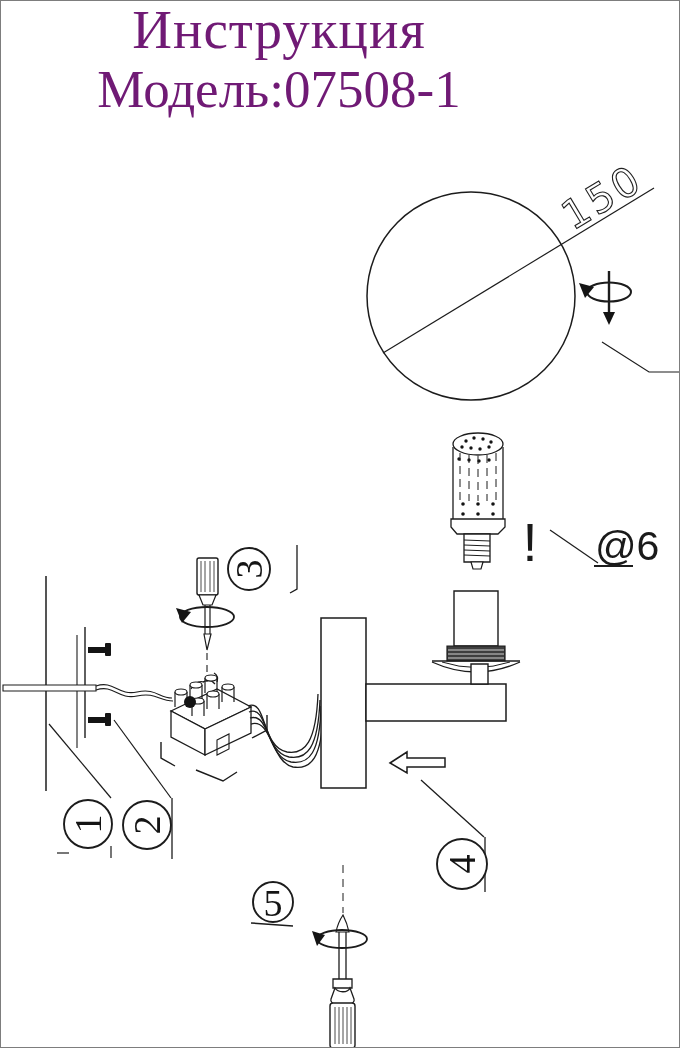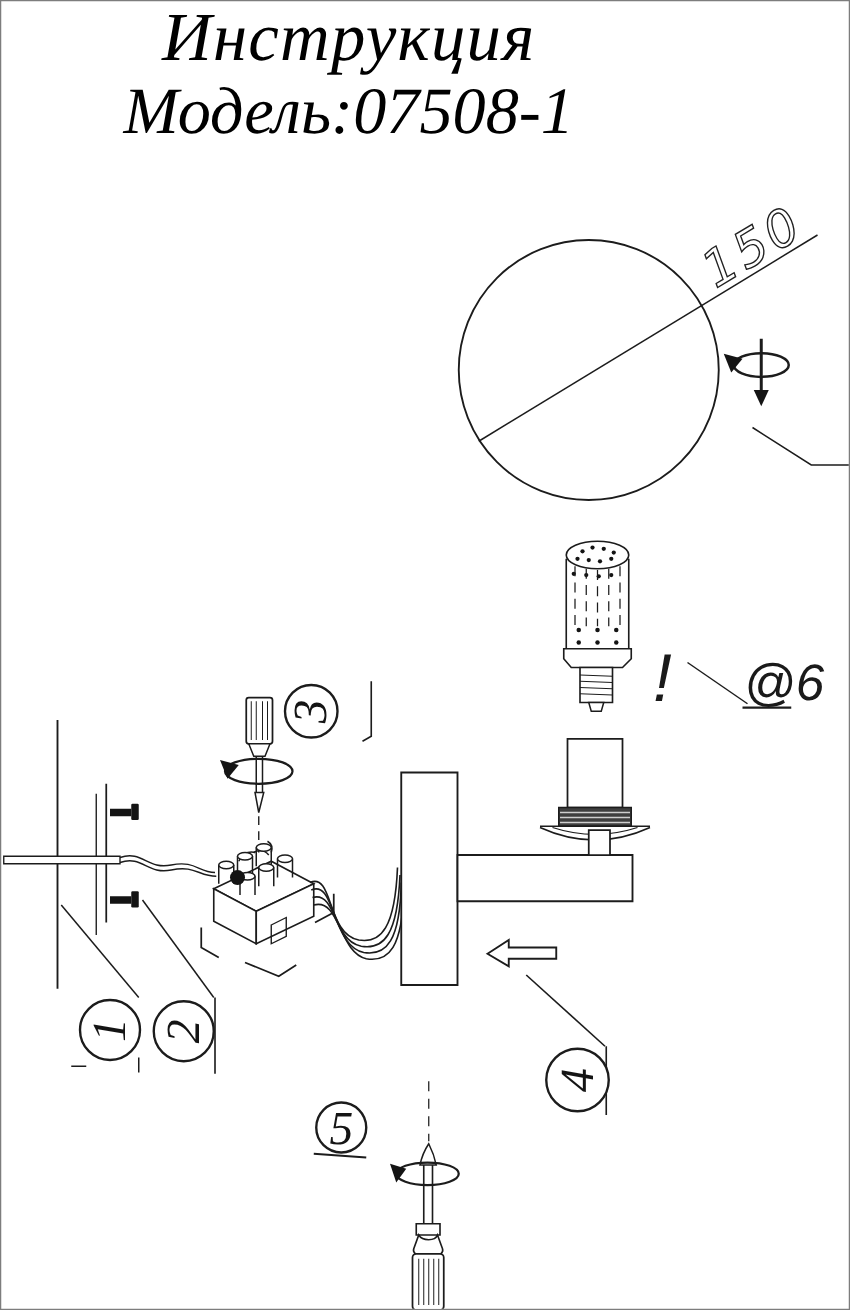--- a/index.html
+++ b/index.html
@@ -1,19 +1,19 @@
 <!DOCTYPE html>
 <html><head>
 <meta charset="utf-8">
 <style>
   html,body{margin:0;padding:0;background:#e8e8e8;}
   .page{
     position:relative;width:680px;height:1048px;margin:0 auto;
     background:#ffffff;border:1px solid #7d7d7d;box-sizing:border-box;
-    overflow:hidden;font-family:"Liberation Serif", serif;color:#000000;font-style:italic;
+    overflow:hidden;font-family:"Liberation Serif", serif;color:#701a75;
   }
   .titleblock{
     position:absolute;left:278px;top:-2px;transform:translateX(-50%);
     text-align:center;white-space:nowrap;
   }
   .title-line1{font-size:55px;line-height:62px;letter-spacing:1px;}
   .title-line2{font-size:53px;line-height:56px;}
   svg{position:absolute;left:0;top:0;}
   svg *{vector-effect:non-scaling-stroke;}
   .ln{stroke:#1c1c1c;fill:none;}

